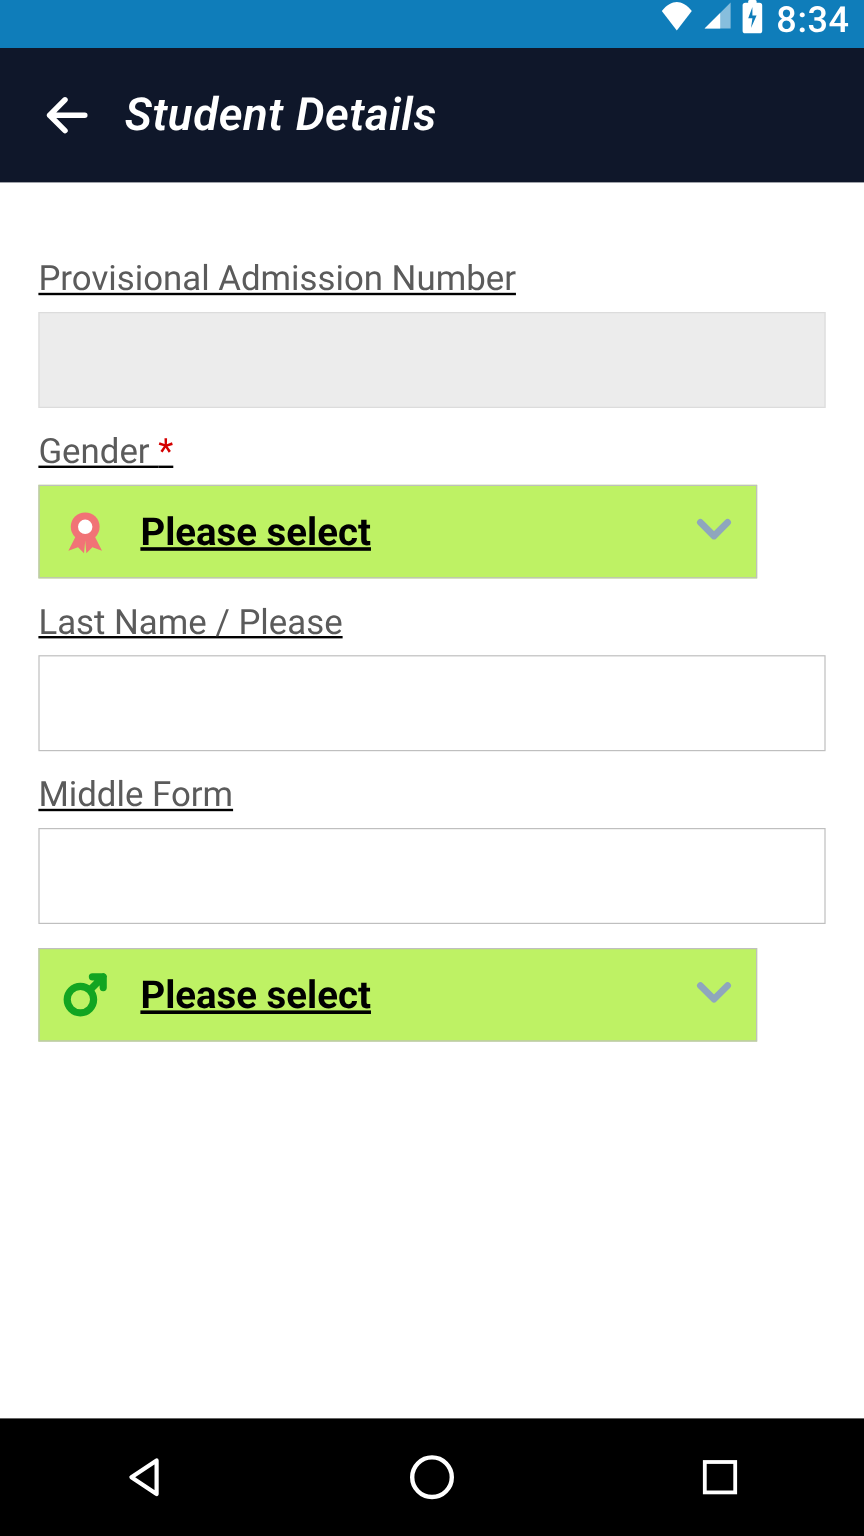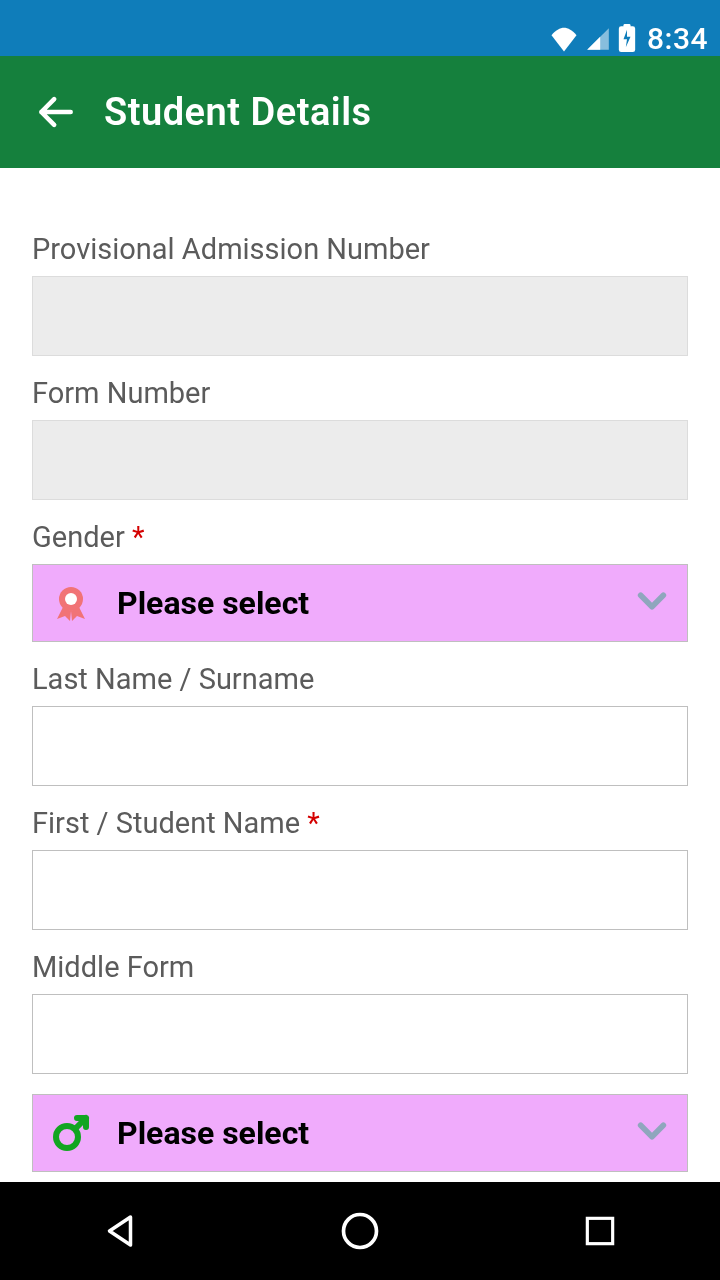--- a/index.html
+++ b/index.html
@@ -4,85 +4,86 @@
   <style>
     * { box-sizing: border-box; margin: 0; padding: 0; }
     html, body {
       width: 720px;
       height: 1280px;
       font-family: Roboto, Arial, sans-serif;
       overflow: hidden;
       background: #ffffff;
     }
     .status-bar {
-      height: 56px;
+      height: 40px;
       background: #0f7dba;
       display: flex;
-      align-items: flex-end;
+      align-items: flex-start;
       justify-content: flex-end;
       padding: 0 12px;
       color: #fff;
       gap: 6px;
     }
     .status-bar .clock {
       font-size: 30px;
       font-weight: 500;
       letter-spacing: 0.5px;
       margin-left: 4px;
     }
     .app-bar {
       height: 112px;
-      background: #15803d;
+      background: #0f172a;
       display: flex;
       align-items: center;
       padding: 0 8px;
       color: #fff;
+      font-style: italic;
     }
     .back-btn {
       width: 96px;
       height: 100%;
       display: flex;
       align-items: center;
       justify-content: center;
     }
     .back-btn svg { width: 44px; height: 44px; }
     .app-title {
       font-size: 38px;
       font-weight: 600;
       letter-spacing: 0.5px;
     }
     .content {
       padding: 64px 32px 0 32px;
       overflow: hidden;
     }
-    .field { margin-bottom: 20px; }
+    .field { margin-bottom: 20px; text-decoration: underline; }
     .label {
       font-size: 29px;
       color: #5b5b5b;
       margin-bottom: 10px;
     }
     .label .req { color: #d40000; }
     .input-box {
       width: 656px;
       height: 80px;
       border: 1px solid #bfbfbf;
       background: #fff;
       padding: 0 16px;
       font-size: 28px;
       color: #111;
     }
     .input-box.disabled {
       background: #ececec;
       border-color: #dcdcdc;
     }
     .select-box {
-      width: 656px;
+      width: 599px;
       height: 78px;
       border: 1px solid #bfbfbf;
-      background: #f0abfc;
+      background: #bef264;
       display: flex;
       align-items: center;
       padding: 16px 18px;
     }
     .select-icon {
       width: 40px;
       height: 40px;
       flex-shrink: 0;
       margin-right: 26px;
     }
@@ -146,24 +147,20 @@
   <div class="app-title">Student Details</div>
 </div>
 
 <div class="content">
 
   <div class="field">
     <div class="label">Provisional Admission Number</div>
     <input class="input-box disabled" disabled="" value="" style="">
   </div>
 
-  <div class="field">
-    <div class="label">Form Number</div>
-    <input class="input-box disabled" disabled="" value="" style="">
-  </div>
 
   <div class="field">
     <div class="label">
       <span>Gender </span><span class="req">*</span>
     </div>
     <div class="select-box">
       <span class="select-icon">
         <svg viewBox="0 0 40 40">
           <circle cx="20" cy="16" r="12" fill="#f17376"></circle>
           <circle cx="20" cy="16" r="6" fill="#fff"></circle>
@@ -174,30 +171,24 @@
       <span class="select-text">Please select</span>
       <span class="chevron">
         <svg viewBox="0 0 24 24">
             <path fill="none" stroke="#8fa6bd" stroke-width="4" stroke-linecap="round" stroke-linejoin="round" d="M4 8 L12 16 L20 8"></path>
           </svg>
       </span>
     </div>
   </div>
 
   <div class="field">
-    <div class="label">Last Name / Surname</div>
+    <div class="label">Last Name / Please</div>
     <input class="input-box" value="" style="">
   </div>
 
-  <div class="field">
-    <div class="label">
-      <span>First / Student Name </span><span class="req">*</span>
-    </div>
-    <input class="input-box" value="" style="">
-  </div>
 
   <div class="field">
     <div class="label">Middle Form</div>
     <input class="input-box" value="" style="">
   </div>
 
   <div class="field">
     <div class="select-box">
       <span class="select-icon">
         <svg viewBox="0 0 40 40">

